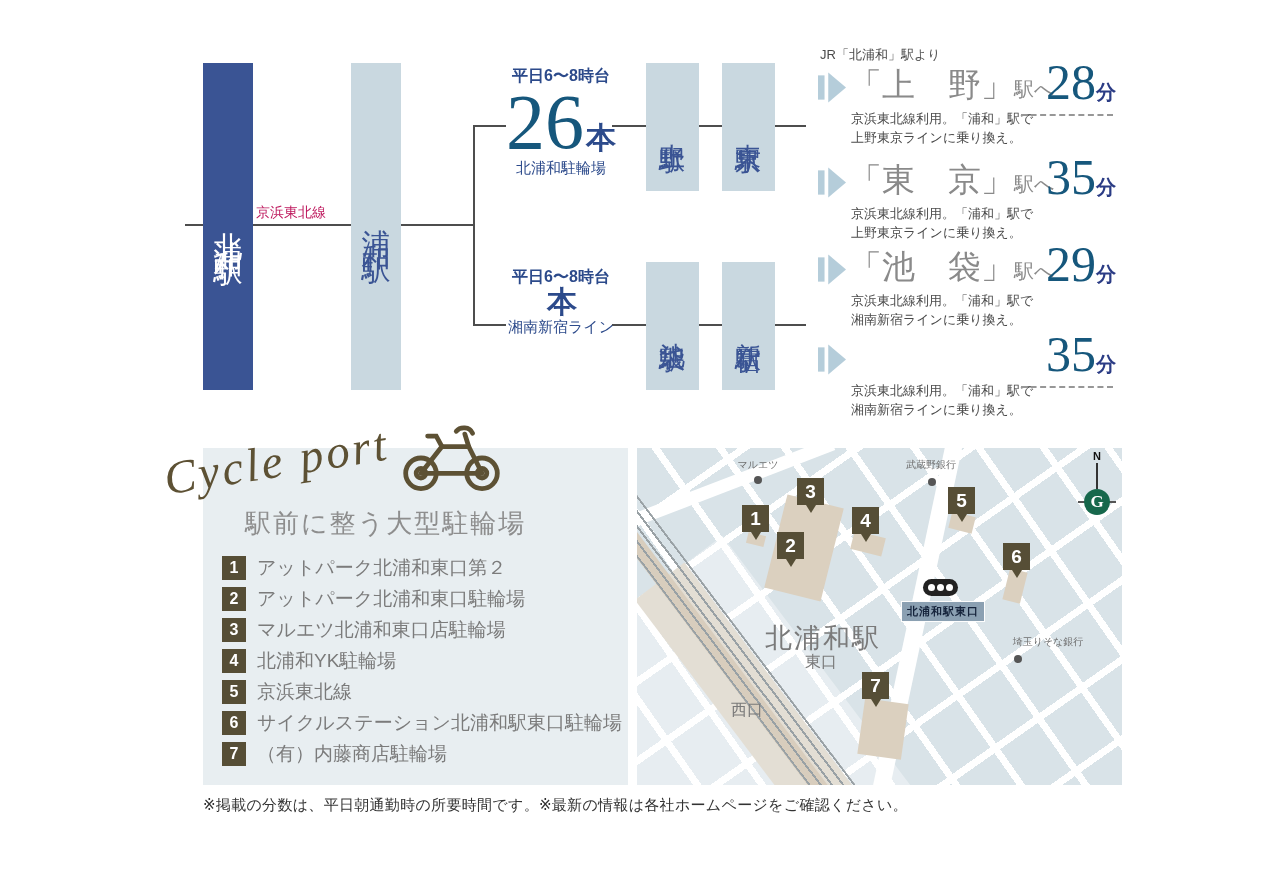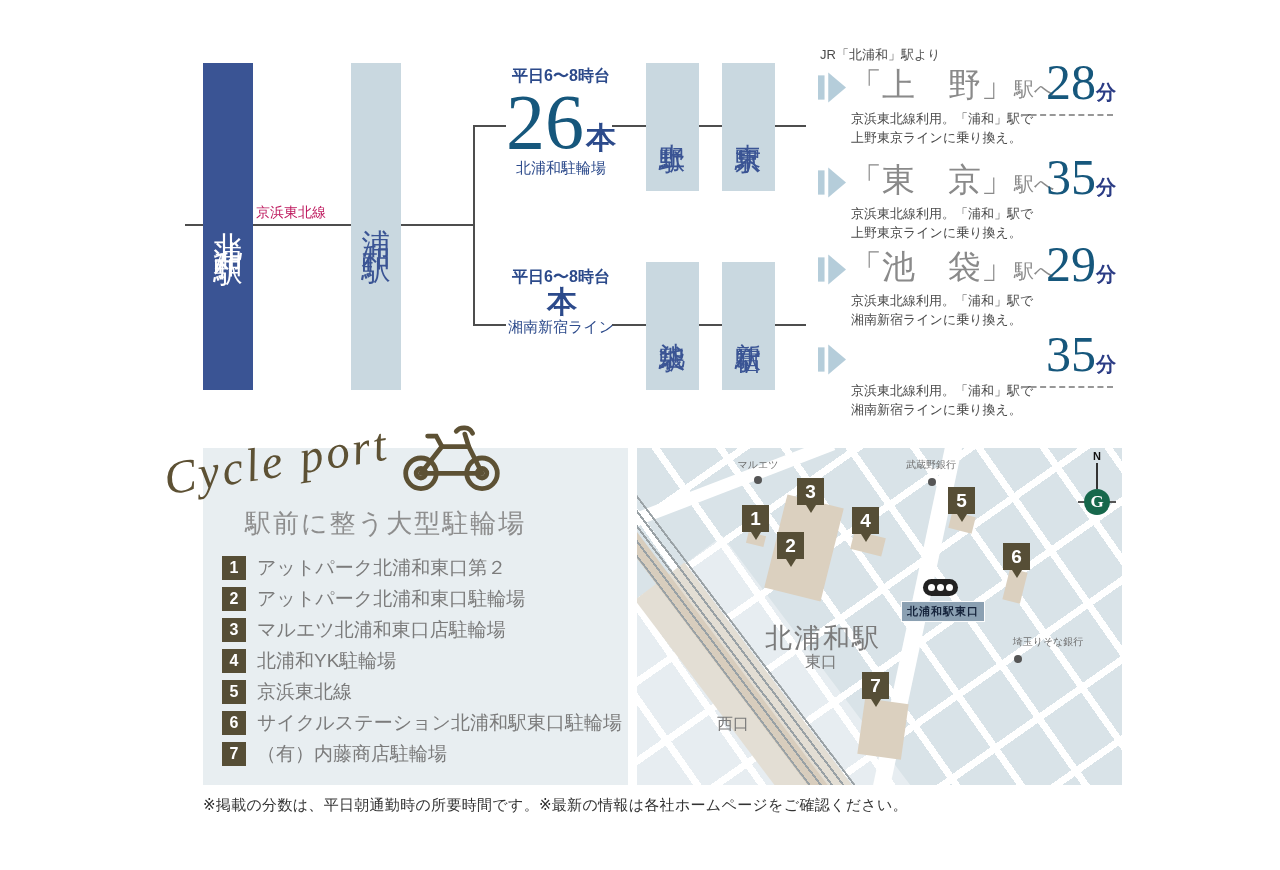--- a/index.html
+++ b/index.html
@@ -262,21 +262,21 @@
 
     <div class="bus">
         <i></i>
         <i></i>
         <i></i>
       </div>
     <div class="chip">北浦和駅東口</div>
 
     <div class="map-sta">北浦和駅</div>
     <div class="map-exit" style="left:154px;top:204px;">東口</div>
-    <div class="map-exit" style="left:66px;top:266px;">西口</div>
+    <div class="map-exit" style="left:66px;top:252px;text-align:right;">西口</div>
 
     <div class="compass">
       <div class="compass-n">N</div>
       <div class="compass-needle"></div>
       <div class="compass-cross"></div>
       <div class="compass-circle">G</div>
     </div>
   </div>
 
   <div class="footer">※掲載の分数は、平日朝通勤時の所要時間です。※最新の情報は各社ホームページをご確認ください。</div>

